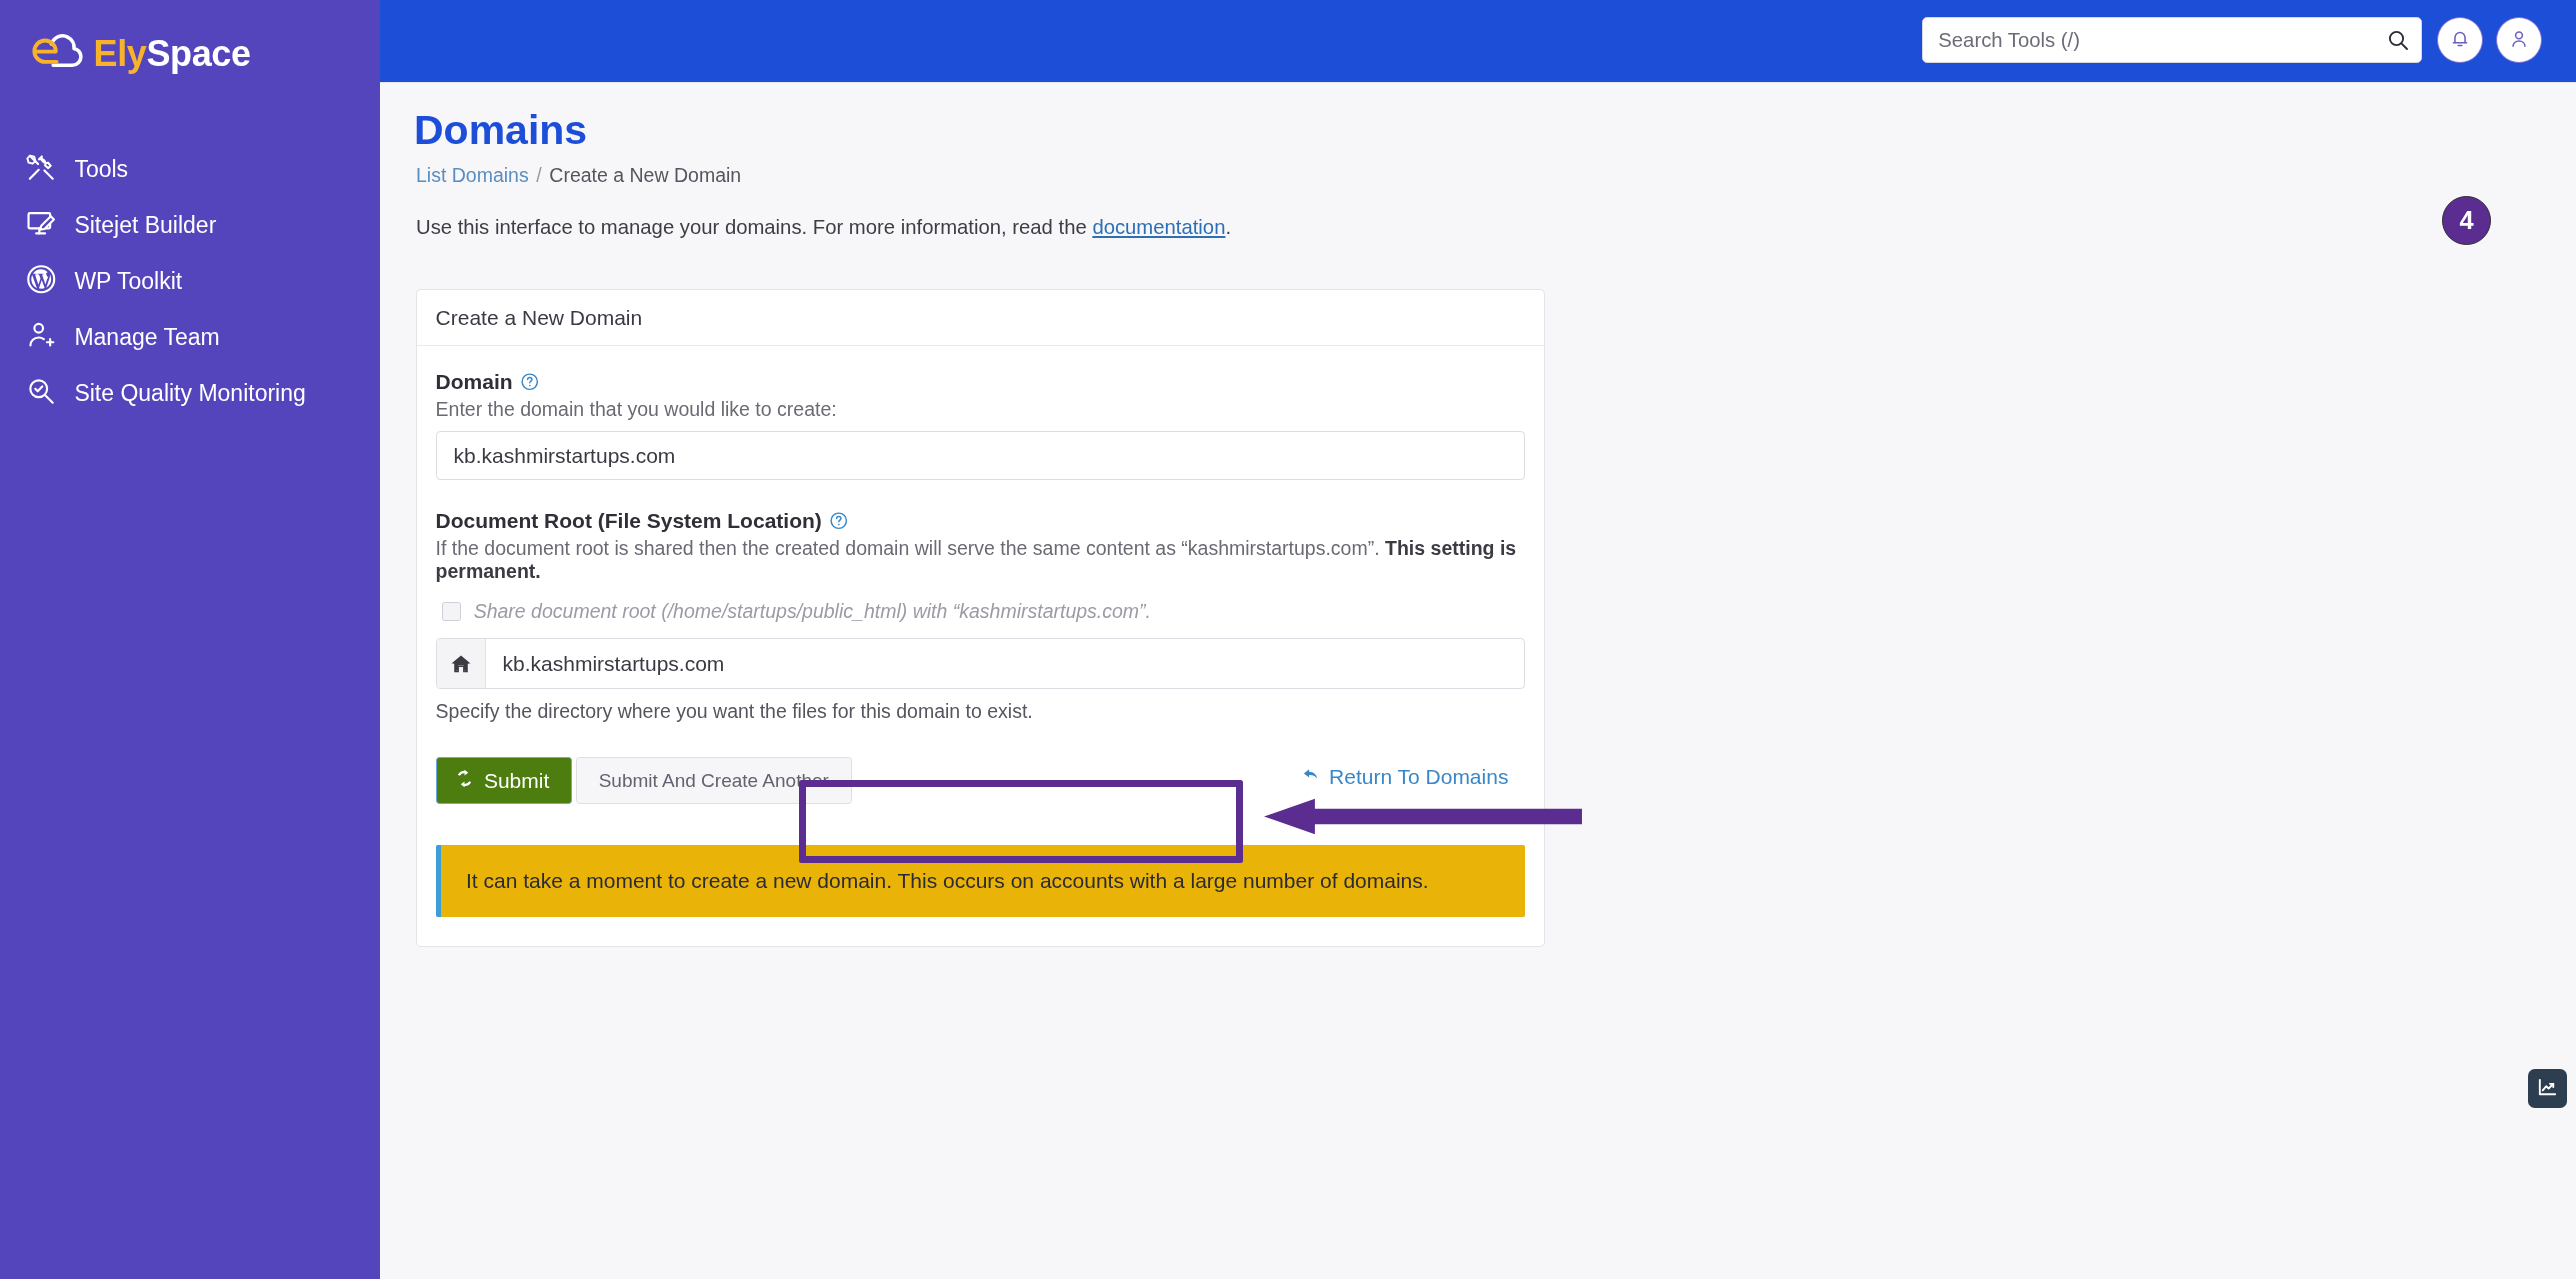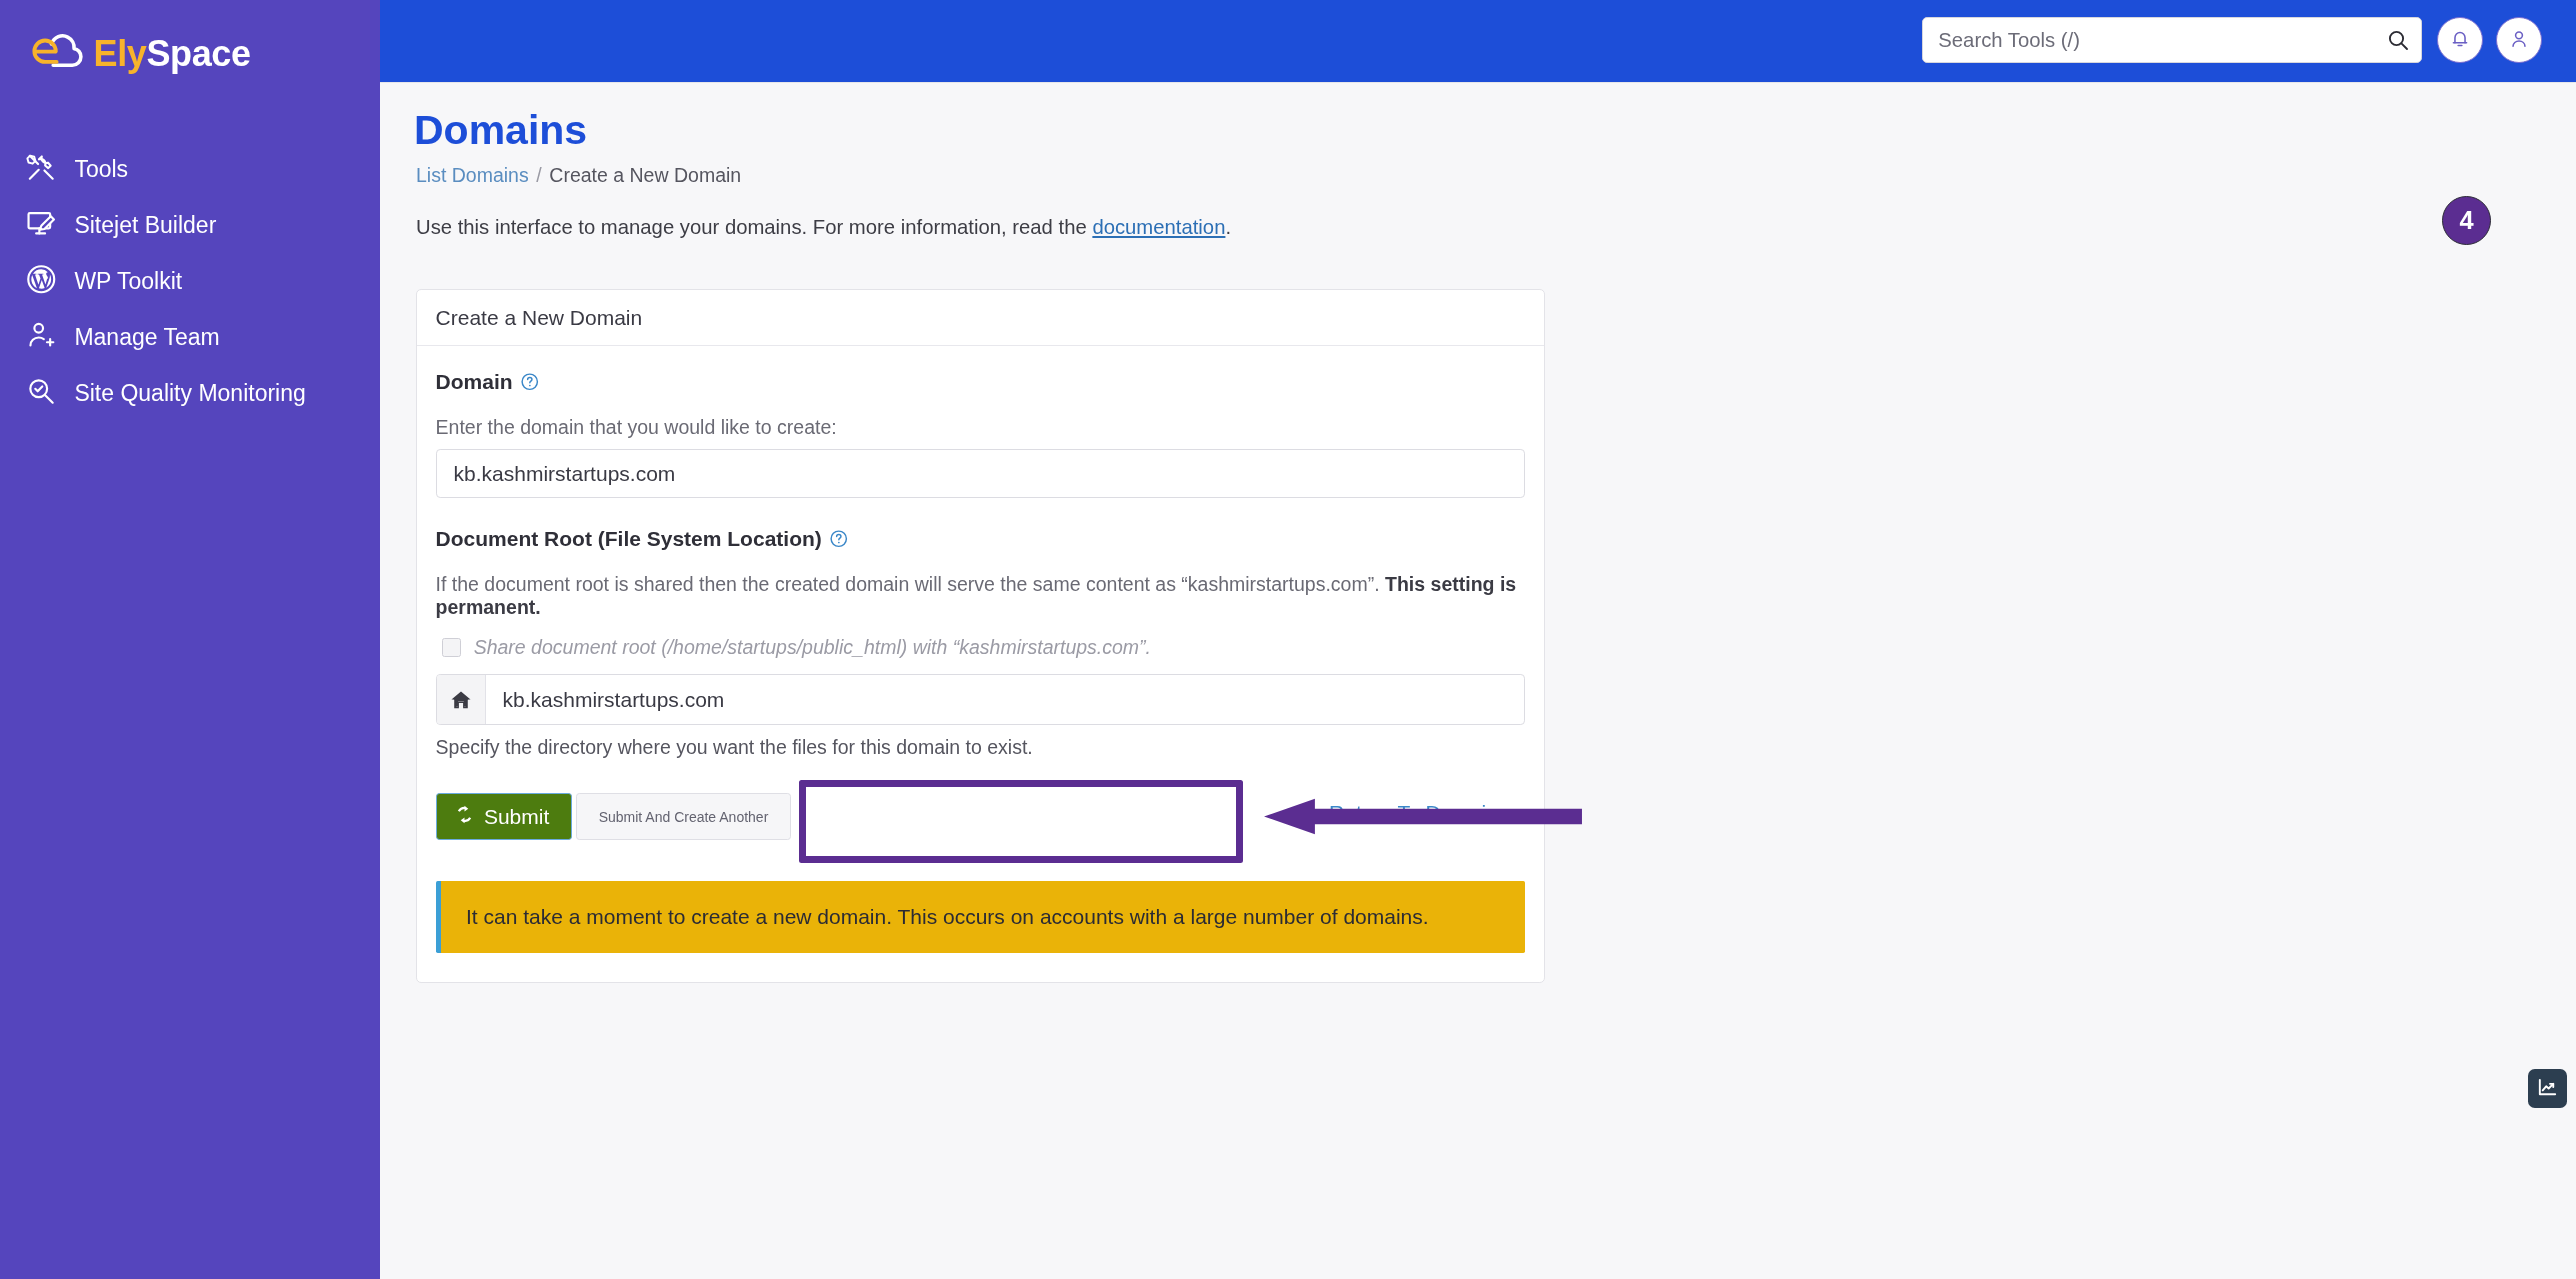--- a/index.html
+++ b/index.html
@@ -125,21 +125,21 @@
 
   .field-label {
     font-size: 21px; font-weight: bold; color: #2f2f38;
     display: flex; align-items: center; gap: 7.6px;
   }
   .help-ico {
     width: 19.5px; height: 19.5px; flex: 0 0 19.5px;
     display: inline-flex; align-items: center; justify-content: center;
     cursor: pointer;
   }
-  .field-desc { font-size: 19.5px; color: #6a6a74; margin-top: 22px; }
+  .field-desc { font-size: 19.5px; color: #6a6a74; margin-top: 4px; }
   .field-desc b { color: #3b3b44; }
 
   .text-input {
     width: 100%; height: 49px; margin-top: 10.2px;
     border: 0.8px solid #dcdce2; border-radius: 4.2px;
     background: #fff; outline: none;
     padding: 0 17px; font-size: 21px; color: #3a3a44;
     font-family: "Liberation Sans", sans-serif;
   }
 
@@ -182,21 +182,21 @@
   #submit-btn {
     height: 47px; padding: 0 22px 0 17px;
     background: #4d7c0f; border: 0.8px solid #6aabdf; border-radius: 3.4px;
     color: #fff; font-size: 21px; cursor: pointer;
     display: flex; align-items: center; gap: 9.3px;
     font-family: "Liberation Sans", sans-serif;
   }
   #submit-another-btn {
     height: 47px; padding: 0 22px;
     background: #f6f6f8; border: 0.8px solid #dfdfe5; border-radius: 3.4px;
-    color: #636370; font-size: 14px; cursor: pointer;
+    color: #636370; font-size: 19px; cursor: pointer;
     font-family: "Liberation Sans", sans-serif;
   }
   #return-link {
     position: absolute; right: 17px; top: 6.8px;
     font-size: 21px; color: #3a87c8; cursor: pointer;
     display: flex; align-items: center; gap: 7.6px; text-decoration: none;
   }
 
   
   #highlight-box {

